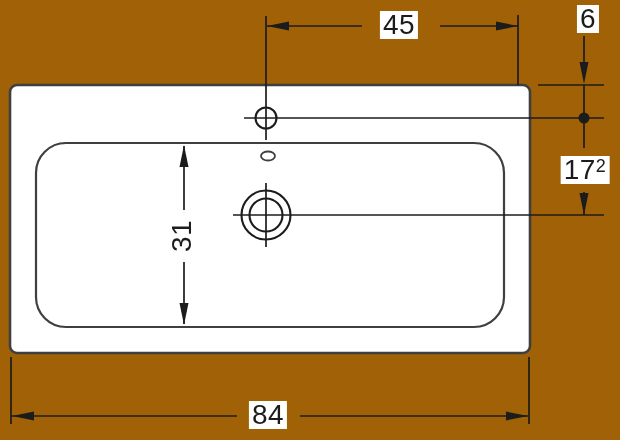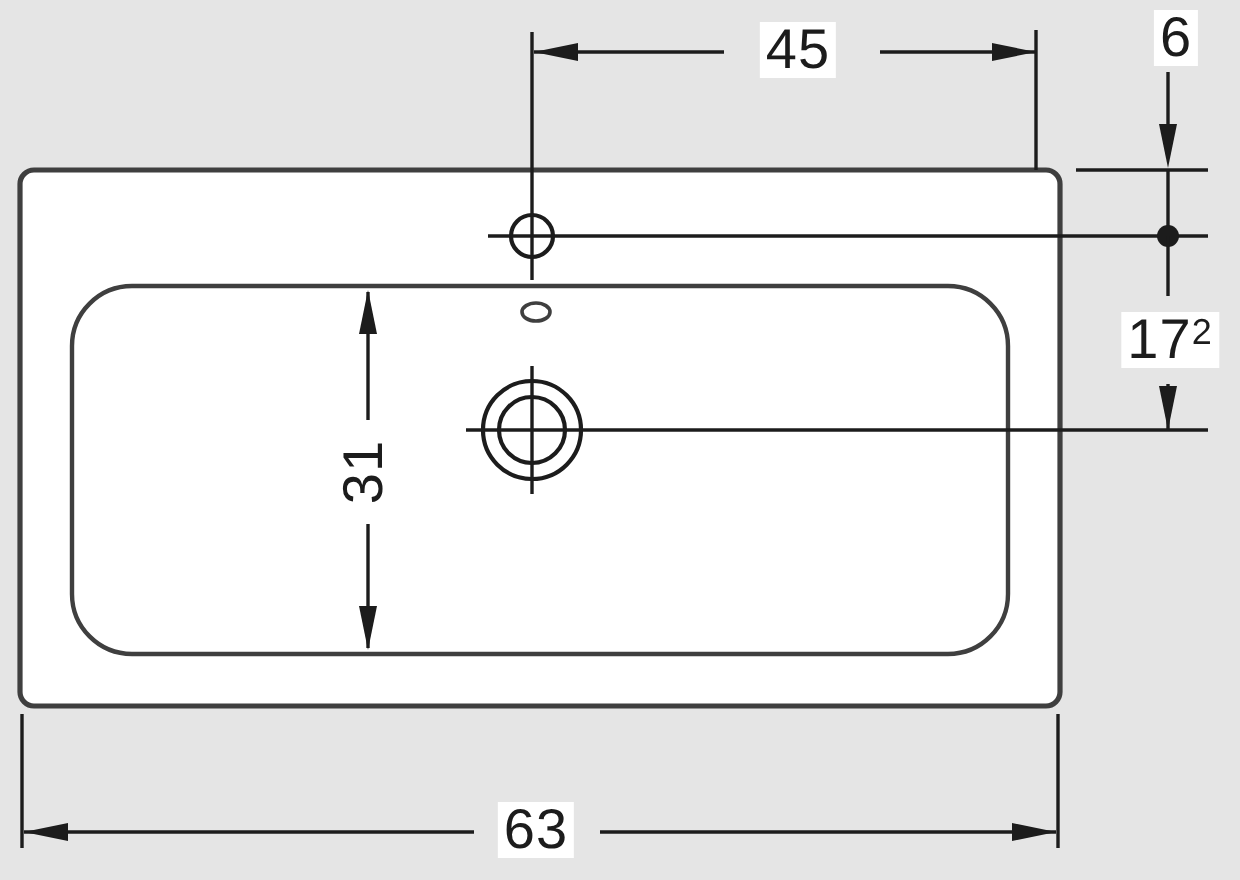--- a/index.html
+++ b/index.html
@@ -1,17 +1,17 @@
 <!DOCTYPE html>
 <html><head>
 <meta charset="utf-8">
 <style>
   html,body{margin:0;padding:0;background:#ffffff;}
   .stage{
-    position:relative;width:620px;height:440px;background:#e5e5e5;
+    position:relative;width:620px;height:440px;background:#a16207;
     font-family:"Liberation Sans", sans-serif;color:#1c1c1c;overflow:hidden;
   }
   .stage svg{position:absolute;left:0;top:0;}
   .dim-label{
     position:absolute;transform:translate(-50%,-50%);
     font-size:28px;line-height:1;letter-spacing:.5px;white-space:nowrap;
     background:#ffffff;padding:0 3px;color:#1c1c1c;
   }
   .dim-label.rot{transform:translate(-50%,-50%) rotate(-90deg);}
   .sup{font-size:18px;vertical-align:7px;}
@@ -83,15 +83,15 @@
   </svg>
 
   <div class="dim-label" style="left:399px;top:25px;">45</div>
 
   <div class="dim-label" style="left:588px;top:19px;">6</div>
 
   <div class="dim-label" style="left:585px;top:170px;text-align:center;"><span>17</span><span class="sup">2</span></div>
 
   <div class="dim-label rot" style="left:182px;top:236px;">31</div>
 
-  <div class="dim-label" style="left:268px;top:415px;">63</div>
+  <div class="dim-label" style="left:268px;top:415px;">84</div>
 
 </div>
 
 </body></html>

